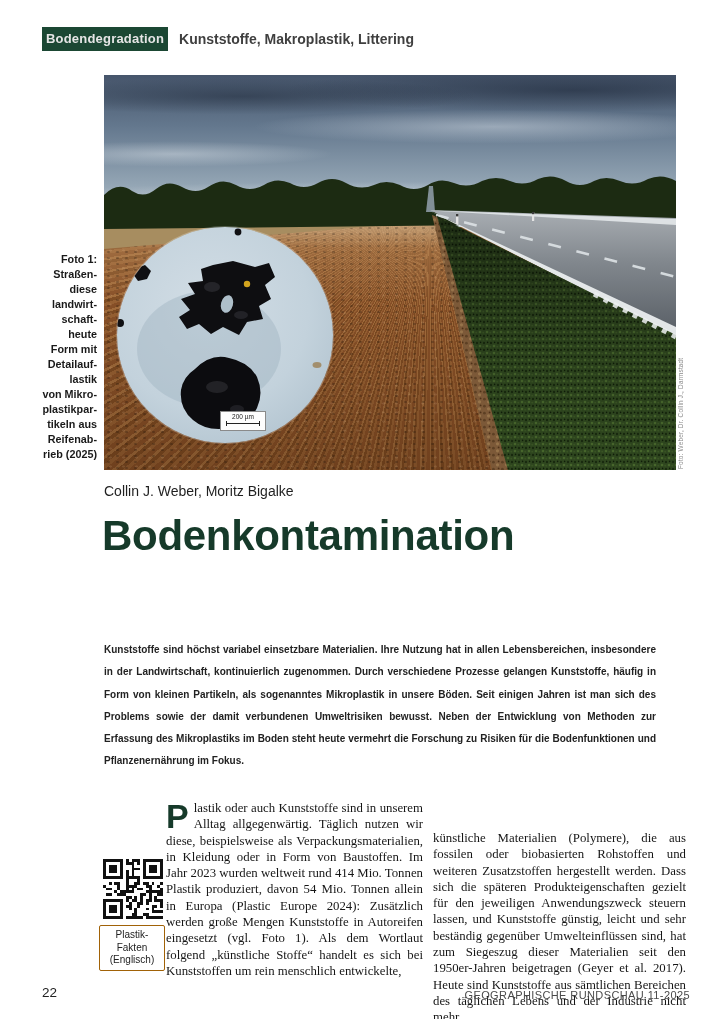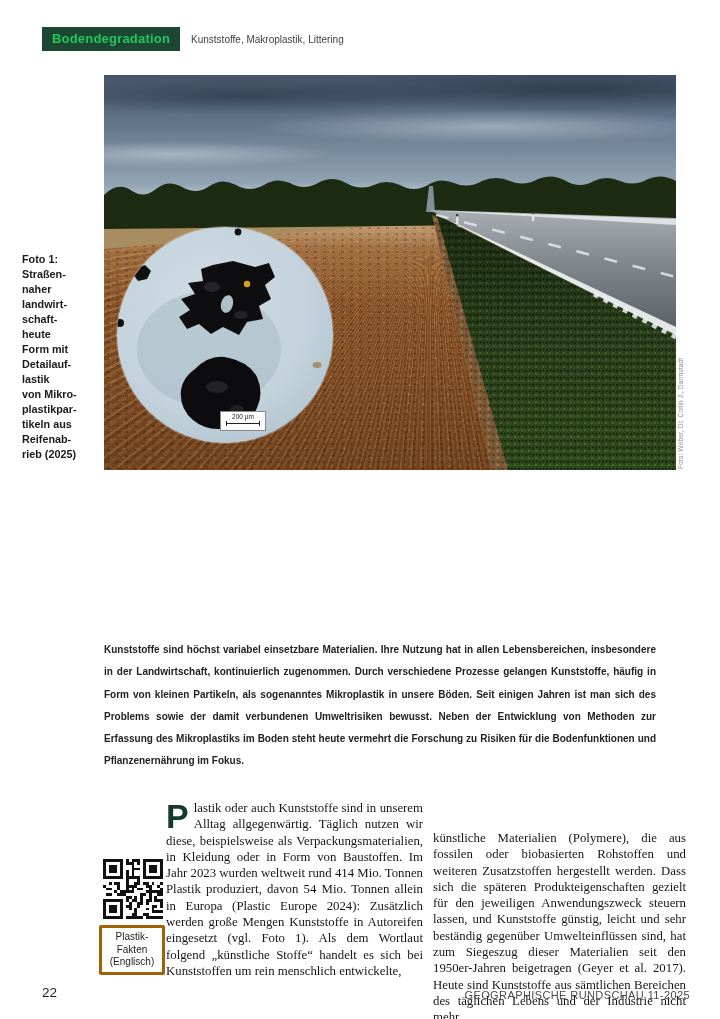--- a/index.html
+++ b/index.html
@@ -1,23 +1,23 @@
 <!DOCTYPE html>
 <html lang="de"><head>
 <meta charset="utf-8">
 <style>
   html,body{margin:0;padding:0;background:#ffffff;}
   .page{position:relative;width:720px;height:1019px;background:#fff;overflow:hidden;
         font-family:"Liberation Sans",sans-serif;color:#1a1a1a;}
 
   
   .header{position:absolute;left:42px;top:27px;display:flex;align-items:center;gap:11px;}
-  .badge{background:#1b4733;color:#22c55e;font-weight:700;font-size:13px;line-height:24px;
-         padding:0 10px;letter-spacing:.2px;}
-  .keywords{font-size:10px;font-weight:400;color:#3f3f3f;}
+  .badge{background:#1b4733;color:#e5e5e5;font-weight:700;font-size:13px;line-height:24px;
+         padding:0 4px;letter-spacing:.2px;}
+  .keywords{font-size:14px;font-weight:700;color:#3f3f3f;}
 
   
   .photo{position:absolute;left:104px;top:75px;width:572px;height:395px;overflow:hidden;background:#8a5a30;}
   .sky{position:absolute;left:0;top:0;width:100%;height:152px;
     background:
       radial-gradient(90% 14% at 50% 80%, rgba(218,226,232,.55), transparent 70%),
       radial-gradient(55% 16% at 24% 14%, rgba(28,38,54,.5), transparent 75%),
       radial-gradient(70% 20% at 82% 10%, rgba(25,35,52,.55), transparent 72%),
       radial-gradient(60% 16% at 68% 34%, rgba(222,229,236,.45), transparent 70%),
       radial-gradient(40% 12% at 12% 52%, rgba(234,239,243,.4), transparent 70%),
@@ -37,21 +37,21 @@
     overflow:hidden;background:radial-gradient(circle at 42% 38%, #d2dde5 0%, #c3d2dc 55%, #a9bcc9 100%);
     box-shadow:0 0 0 1px rgba(255,255,255,.25);}
   .inset svg{position:absolute;left:0;top:0;width:100%;height:100%;}
   .scalebar{position:absolute;left:103px;top:184px;width:46px;height:20px;background:#fdfdfd;
     border:1px solid #8a8a8a;box-sizing:border-box;}
   .scalebar-label{display:block;font-size:6.5px;line-height:8px;text-align:center;color:#222;margin-top:1px;}
   .ibeam{height:5px;margin:0 5px;border-left:1.1px solid #222;border-right:1.1px solid #222;position:relative;}
   .ibeam::after{content:"";position:absolute;left:0;right:0;top:2px;border-top:1.1px solid #222;}
 
   
-  .photo-caption{position:absolute;left:22px;top:252px;width:75px;
+  .photo-caption{position:absolute;left:22px;top:252px;width:75px;text-align:right;
     font-size:10.8px;line-height:15px;font-weight:700;color:#1a1a1a;}
   .photo-caption span{display:block;}
 
   
   .photo-credit{position:absolute;left:677px;top:341px;height:128px;
     writing-mode:vertical-rl;transform:rotate(180deg);
     font-size:6.4px;letter-spacing:.2px;color:#8a8a8a;white-space:nowrap;}
 
   
   .authors{position:absolute;left:104px;top:483px;font-size:14px;color:#1f1f1f;}
@@ -65,21 +65,21 @@
   .body-col{position:absolute;top:800px;font-family:"Liberation Serif",serif;font-size:12.8px;
     line-height:16.3px;color:#161616;text-align:justify;hyphens:auto;}
   .col1{left:166px;width:257px;}
   .col2{left:433px;width:253px;margin-top:30px;}
   .dropcap{float:left;font-family:"Liberation Sans",sans-serif;font-weight:700;font-size:34px;
     line-height:28px;color:#163a2a;padding:2px 5px 0 0;}
 
   
   .qr{position:absolute;left:103px;top:859px;width:60px;height:60px;}
   .qr svg{width:100%;height:100%;}
-  .qr-box{position:absolute;left:99px;top:925px;width:66px;border:3px solid #a16207;border-radius:2px;
+  .qr-box{position:absolute;left:99px;top:925px;width:66px;border:1px solid #a16207;border-radius:2px;
     box-sizing:border-box;padding:3px 2px;font-size:10px;line-height:12.5px;text-align:center;color:#222;}
 
   
   .page-number{position:absolute;left:42px;top:985px;font-size:13.5px;color:#222;text-align:center;}
   .journal{position:absolute;right:30px;top:989px;font-size:11px;letter-spacing:.4px;color:#4a4a4a;}
 </style>
 </head>
 <body>
 
 <div class="page">
@@ -157,37 +157,39 @@
       <div class="scalebar">
         <span class="scalebar-label">200 µm</span>
         <div class="ibeam"></div>
       </div>
     </div>
   </div>
 
   <div class="photo-caption">
     <span>Foto 1:</span>
     <span>Straßen-</span>
-    <span>naher</span>
+    <span>diese</span>
     <span>landwirt-</span>
     <span>schaft-</span>
     <span>heute</span>
     <span>Form mit</span>
     <span>Detailauf-</span>
     <span>lastik</span>
     <span>von Mikro-</span>
     <span>plastikpar-</span>
     <span>tikeln aus</span>
     <span>Reifenab-</span>
     <span>rieb (2025)</span>
   </div>
 
   <div class="photo-credit">Foto: Weber, Dr. Collin J., Darmstadt</div>
 
+  <div class="authors">Collin J. Weber, Moritz Bigalke</div>
   <h1 class="title" style="margin:0;">
+    <span>Bodenkontamination</span>
   </h1>
   <p class="lead" style="margin:0;">Kunststoffe sind höchst variabel einsetzbare Materialien. Ihre Nutzung hat in allen Lebensbereichen, insbesondere in der Landwirtschaft, kontinuierlich zugenommen. Durch verschiedene Prozesse gelangen Kunststoffe, häufig in Form von kleinen Partikeln, als sogenanntes Mikroplastik in unsere Böden. Seit einigen Jahren ist man sich des Problems sowie der damit verbundenen Umweltrisiken bewusst. Neben der Entwicklung von Methoden zur Erfassung des Mikroplastiks im Boden steht heute vermehrt die Forschung zu Risiken für die Bodenfunktionen und Pflanzenernährung im Fokus.</p>
 
   <div class="body-col col1">
     <span class="dropcap">P</span><span>lastik oder auch Kunststoffe sind in unserem Alltag allgegenwärtig. Täglich nutzen wir diese, beispielsweise als Verpackungsmaterialien, in Kleidung oder in Form von Baustoffen. Im Jahr 2023 wurden weltweit rund 414 Mio. Tonnen Plastik produziert, davon 54 Mio. Tonnen allein in Europa (Plastic Europe 2024): Zusätzlich werden große Mengen Kunststoffe in Autoreifen eingesetzt (vgl. Foto 1). Als dem Wortlaut folgend „künstliche Stoffe“ handelt es sich bei Kunststoffen um rein menschlich entwickelte,</span>
   </div>
   <div class="body-col col2">
     <span>künstliche Materialien (Polymere), die aus fossilen oder biobasierten Rohstoffen und weiteren Zusatzstoffen hergestellt werden. Dass sich die späteren Produkteigenschaften gezielt für den jeweiligen Anwendungszweck steuern lassen, und Kunststoffe günstig, leicht und sehr beständig gegenüber Umwelteinflüssen sind, hat zum Siegeszug dieser Materialien seit den 1950er-Jahren beigetragen (Geyer et al. 2017). Heute sind Kunststoffe aus sämtlichen Bereichen des täglichen Lebens und der Industrie nicht mehr</span>
   </div>
 

